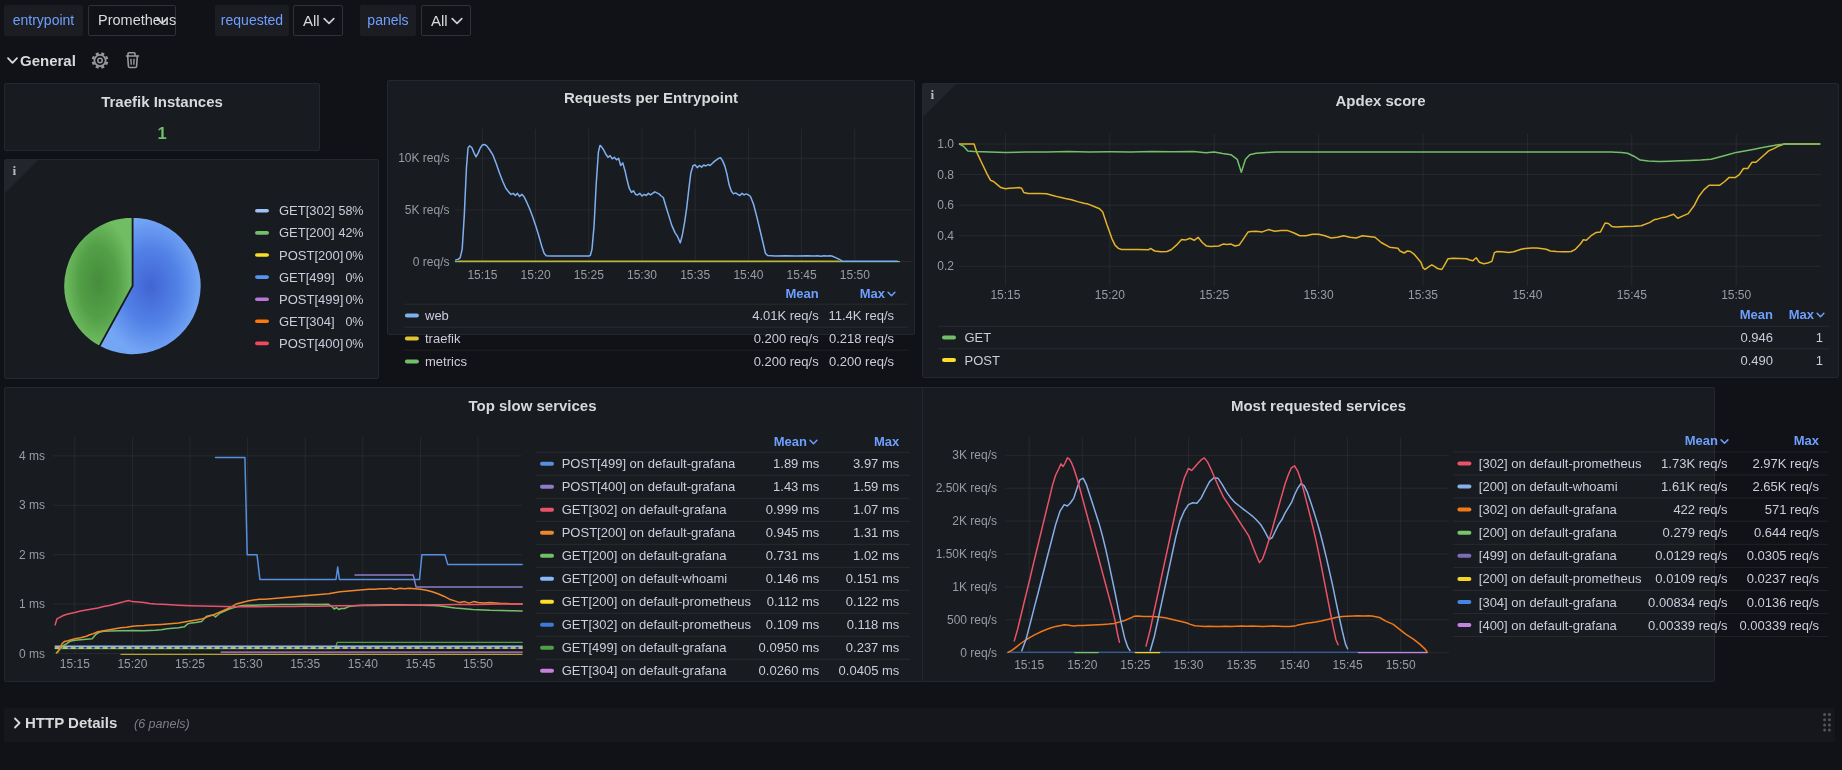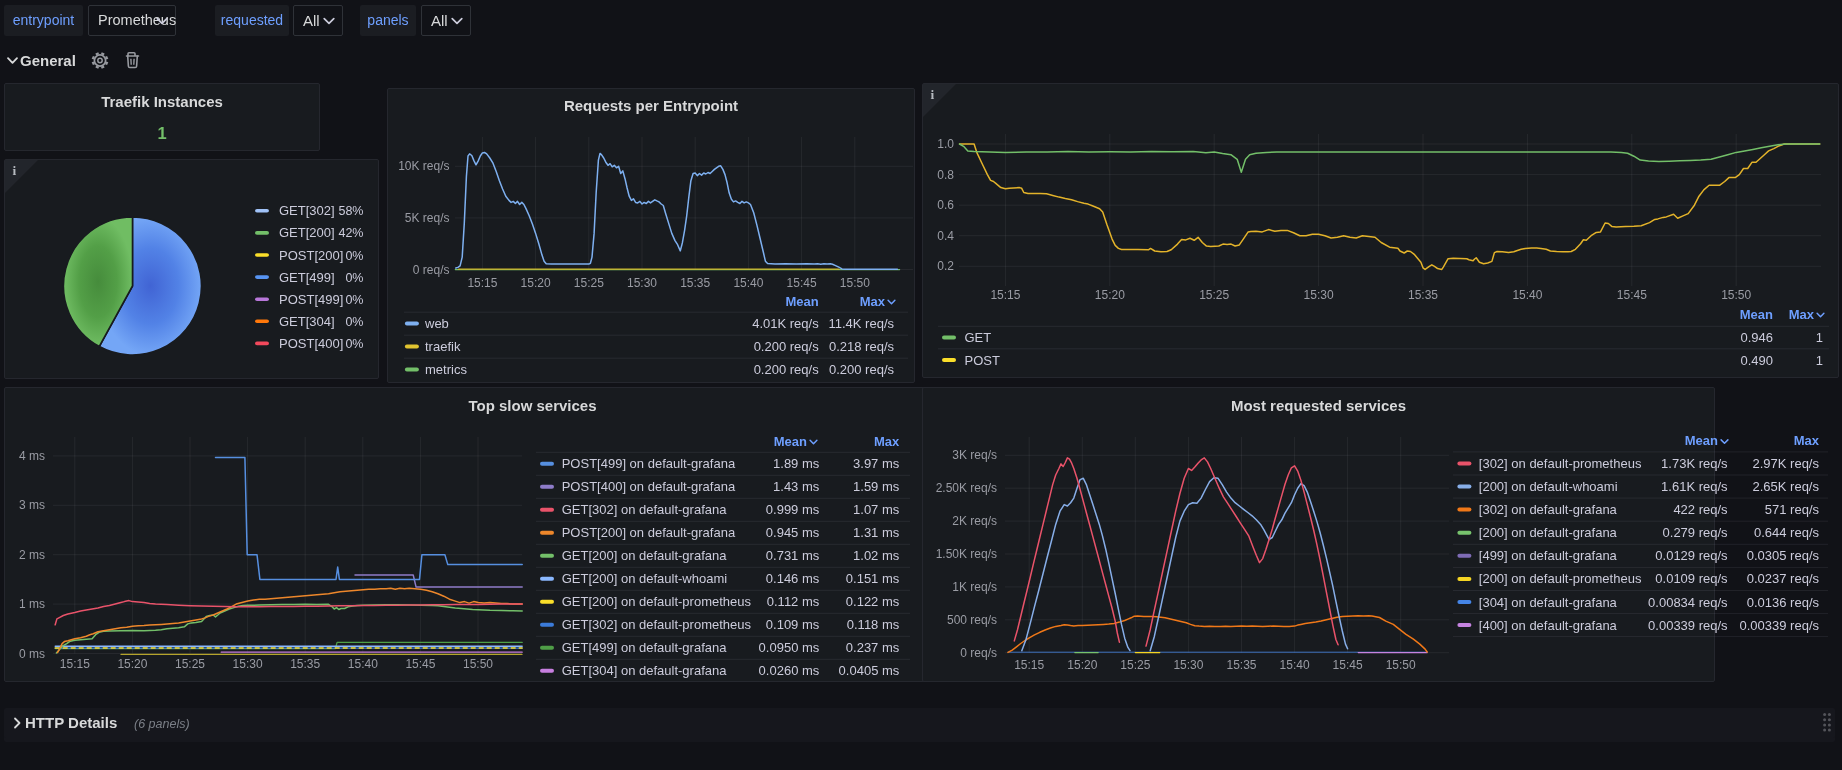--- a/index.html
+++ b/index.html
@@ -70,21 +70,21 @@
       <text x="274.0" y="143.7" font-size="13" fill="#ccccdc" text-anchor="start" font-weight="normal">POST[499]</text>
       <text x="358.5" y="143.7" font-size="12.5" fill="#ccccdc" text-anchor="end" font-weight="normal">0%</text>
       <rect x="250.0" y="159.5" width="14" height="3.6" rx="2" fill="#ff780a"></rect>
       <text x="274.0" y="165.8" font-size="13" fill="#ccccdc" text-anchor="start" font-weight="normal">GET[304]</text>
       <text x="358.5" y="165.8" font-size="12.5" fill="#ccccdc" text-anchor="end" font-weight="normal">0%</text>
       <rect x="250.0" y="181.6" width="14" height="3.6" rx="2" fill="#f2495c"></rect>
       <text x="274.0" y="187.9" font-size="13" fill="#ccccdc" text-anchor="start" font-weight="normal">POST[400]</text>
       <text x="358.5" y="187.9" font-size="12.5" fill="#ccccdc" text-anchor="end" font-weight="normal">0%</text>
     </svg>
   </div>
-<div class="panel" style="left:387px;top:88px;width:528px;height:295px">
+<div class="panel" style="left:387px;top:80px;width:528px;height:255px">
     <div class="ptitle" style="top:8px">Requests per Entrypoint</div>
     <svg class="abs" style="left:0;top:0" width="526" height="293">
       <line x1="94.4" y1="48.0" x2="94.4" y2="180.5" stroke="rgba(204,204,220,0.08)" stroke-width="1"></line>
       <line x1="147.6" y1="48.0" x2="147.6" y2="180.5" stroke="rgba(204,204,220,0.08)" stroke-width="1"></line>
       <line x1="200.8" y1="48.0" x2="200.8" y2="180.5" stroke="rgba(204,204,220,0.08)" stroke-width="1"></line>
       <line x1="254.0" y1="48.0" x2="254.0" y2="180.5" stroke="rgba(204,204,220,0.08)" stroke-width="1"></line>
       <line x1="307.2" y1="48.0" x2="307.2" y2="180.5" stroke="rgba(204,204,220,0.08)" stroke-width="1"></line>
       <line x1="360.4" y1="48.0" x2="360.4" y2="180.5" stroke="rgba(204,204,220,0.08)" stroke-width="1"></line>
       <line x1="413.6" y1="48.0" x2="413.6" y2="180.5" stroke="rgba(204,204,220,0.08)" stroke-width="1"></line>
       <line x1="466.8" y1="48.0" x2="466.8" y2="180.5" stroke="rgba(204,204,220,0.08)" stroke-width="1"></line>
@@ -123,20 +123,21 @@
       <text x="37.0" y="285.0" font-size="13" fill="#ccccdc" text-anchor="start" font-weight="normal">metrics</text>
       <text x="430.7" y="285.0" font-size="13" fill="#ccccdc" text-anchor="end" font-weight="normal">0.200 req/s</text>
       <text x="506.0" y="285.0" font-size="13" fill="#ccccdc" text-anchor="end" font-weight="normal">0.200 req/s</text>
     </svg>
   </div>
 <div class="panel" style="left:922px;top:83px;width:917px;height:295px">
     <svg width="34" height="34" style="position:absolute;left:0;top:0">
       <polygon points="0,0 33,0 0,33" fill="#22252b"></polygon>
       <text x="7.5" y="15" font-size="13.5" font-family="Liberation Serif" font-weight="bold" fill="#b6bac0">i</text>
     </svg>
+    <div class="ptitle" style="top:8px">Apdex score</div>
     <svg class="abs" style="left:0;top:0" width="915" height="293">
       <line x1="82.4" y1="50.0" x2="82.4" y2="202.0" stroke="rgba(204,204,220,0.08)" stroke-width="1"></line>
       <line x1="186.8" y1="50.0" x2="186.8" y2="202.0" stroke="rgba(204,204,220,0.08)" stroke-width="1"></line>
       <line x1="291.2" y1="50.0" x2="291.2" y2="202.0" stroke="rgba(204,204,220,0.08)" stroke-width="1"></line>
       <line x1="395.6" y1="50.0" x2="395.6" y2="202.0" stroke="rgba(204,204,220,0.08)" stroke-width="1"></line>
       <line x1="500.0" y1="50.0" x2="500.0" y2="202.0" stroke="rgba(204,204,220,0.08)" stroke-width="1"></line>
       <line x1="604.4" y1="50.0" x2="604.4" y2="202.0" stroke="rgba(204,204,220,0.08)" stroke-width="1"></line>
       <line x1="708.8" y1="50.0" x2="708.8" y2="202.0" stroke="rgba(204,204,220,0.08)" stroke-width="1"></line>
       <line x1="813.2" y1="50.0" x2="813.2" y2="202.0" stroke="rgba(204,204,220,0.08)" stroke-width="1"></line>
       <line x1="36.0" y1="60.0" x2="898.0" y2="60.0" stroke="rgba(204,204,220,0.08)" stroke-width="1"></line>

